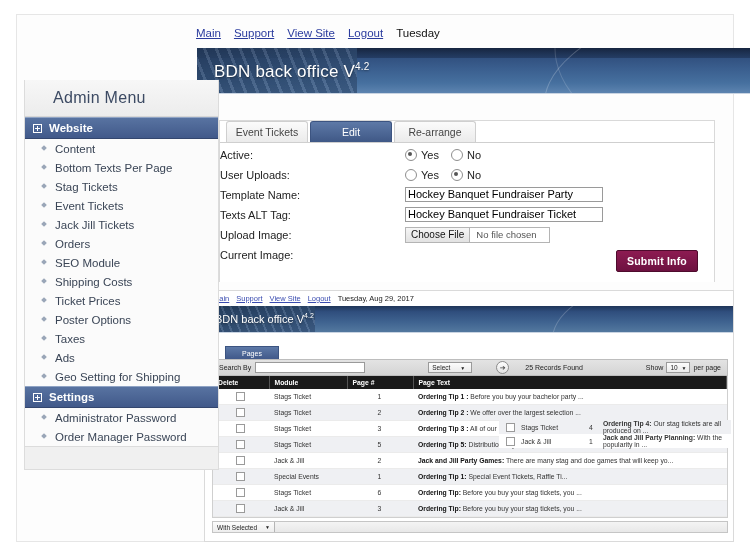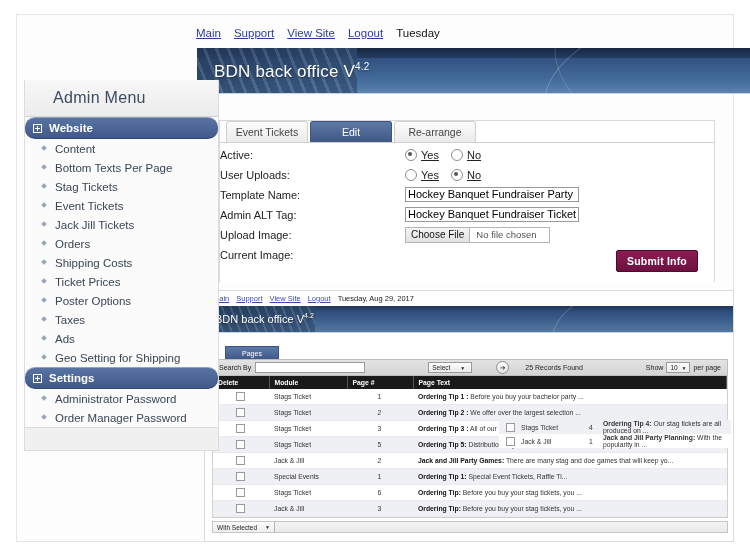--- a/index.html
+++ b/index.html
@@ -120,21 +120,20 @@
   .section-head {
     background: linear-gradient(to bottom,#5873a1,#41598a);
     color: #fff;
     height: 20px;
     display:flex; align-items:center;
     padding-left: 8px;
     font-size: 11.5px;
     font-weight: bold;
     border-top:1px solid #8fa3c4;
     border-bottom:1px solid #33466e;
-    border-radius:10px;
   }
   .section-head .plusbox {
     display:inline-block;
     width:9px; height:9px;
     border:1px solid #ffffff;
     margin-right:7px;
     position:relative;
     box-sizing:border-box;
   }
   .section-head .plusbox:before,
@@ -221,23 +220,23 @@
     background:#fff;
     position:relative;
     margin-right:4px;
     vertical-align:middle;
   }
   .radio.on:after {
     content:""; position:absolute; left:2px; top:2px;
     width:4px;height:4px;border-radius:50%;
     background:#555;
   }
-  .radio-label { font-size:11px; color:#222; margin-right:12px;text-decoration:underline; }
+  .radio-label { font-size:11px; color:#222; margin-right:12px; }
   .txtfield {
-    width: 174px; height: 15px;
+    width: 198px; height: 15px;
     border:1px solid #9a9a9a;
     background:#fff;
     font-size: 11px;
     color:#000;
     padding: 0 2px;
     box-sizing:border-box;
     font-family:"Liberation Sans",sans-serif;
     line-height:15px;
   }
   .filewrap {
@@ -498,20 +497,24 @@
         <div class="menu-item">
           <span class="diamond"></span>
           <span>Jack Jill Tickets</span>
         </div>
         <div class="menu-item">
           <span class="diamond"></span>
           <span>Orders</span>
         </div>
         <div class="menu-item">
           <span class="diamond"></span>
+          <span>SEO Module</span>
+        </div>
+        <div class="menu-item">
+          <span class="diamond"></span>
           <span>Shipping Costs</span>
         </div>
         <div class="menu-item">
           <span class="diamond"></span>
           <span>Ticket Prices</span>
         </div>
         <div class="menu-item">
           <span class="diamond"></span>
           <span>Poster Options</span>
         </div>
@@ -572,21 +575,21 @@
         <span class="radio on"></span>
         <span class="radio-label">No</span>
       </div>
 
       <div class="frow">
         <div class="lab">Template Name:</div>
         <input class="txtfield" type="text" value="Hockey Banquet Fundraiser Party" style="">
       </div>
 
       <div class="frow">
-        <div class="lab">Admin ALT Tag:</div>
+        <div class="lab">Texts ALT Tag:</div>
         <input class="txtfield" type="text" value="Hockey Banquet Fundraiser Ticket" style="">
       </div>
 
       <div class="frow">
         <div class="lab">Upload Image:</div>
         <div class="filewrap">
           <div class="choose-btn">Choose File</div>
           <div class="file-none">No file chosen</div>
         </div>
       </div>

